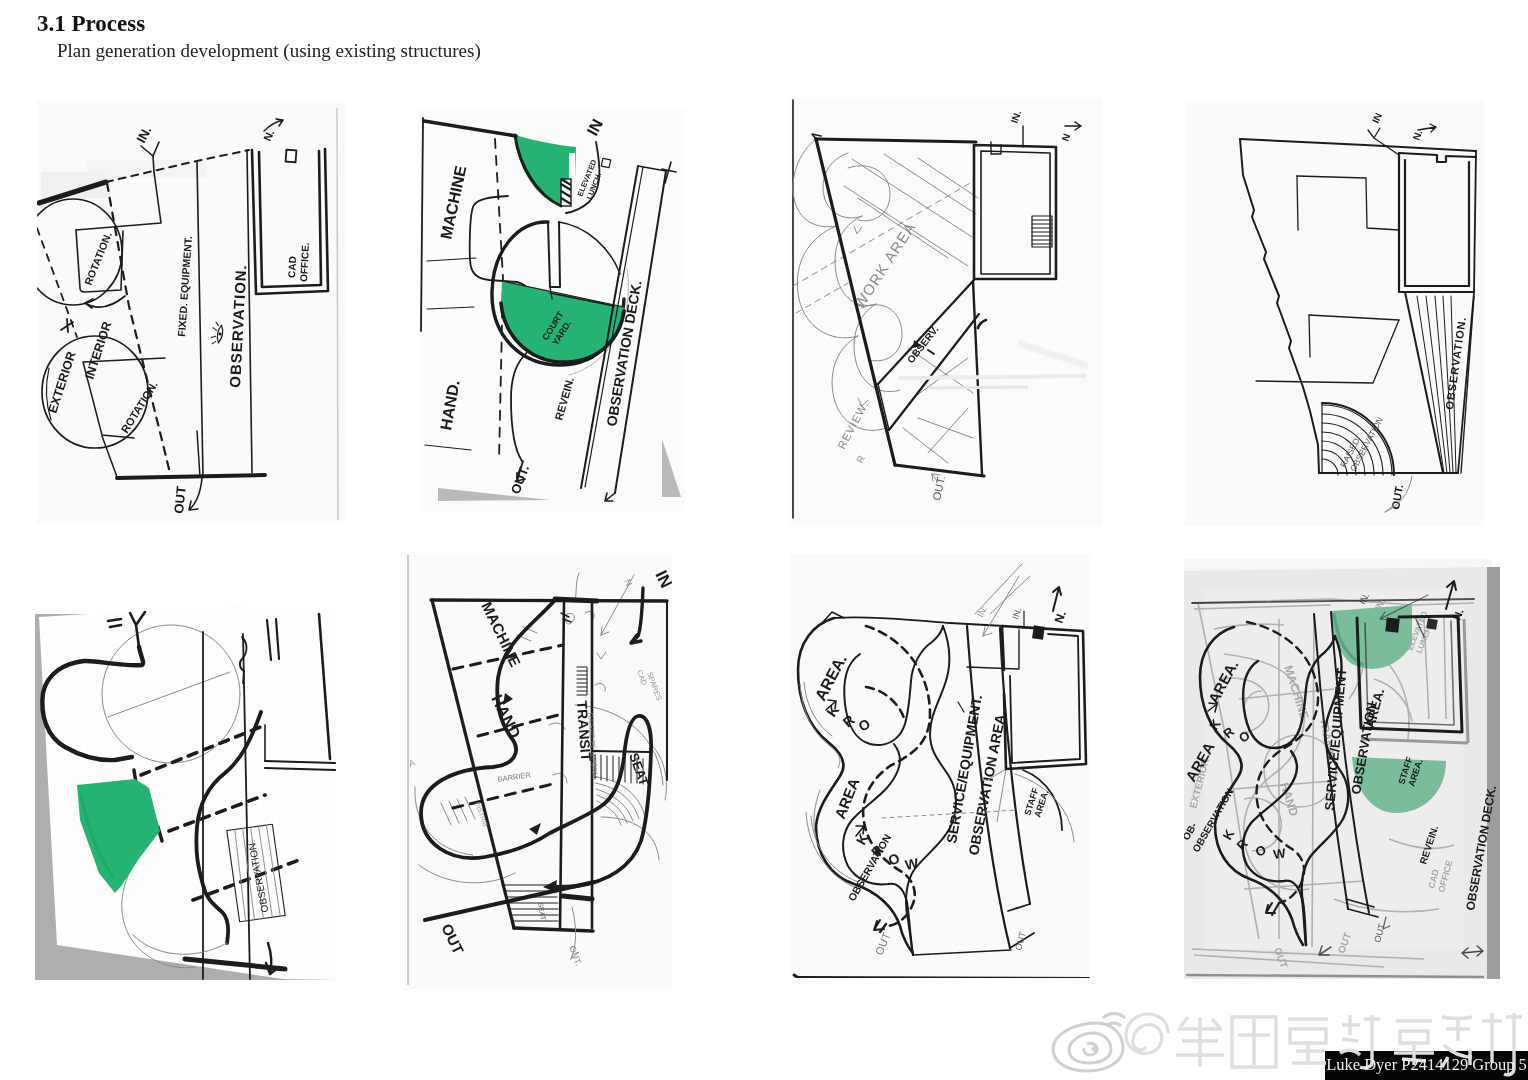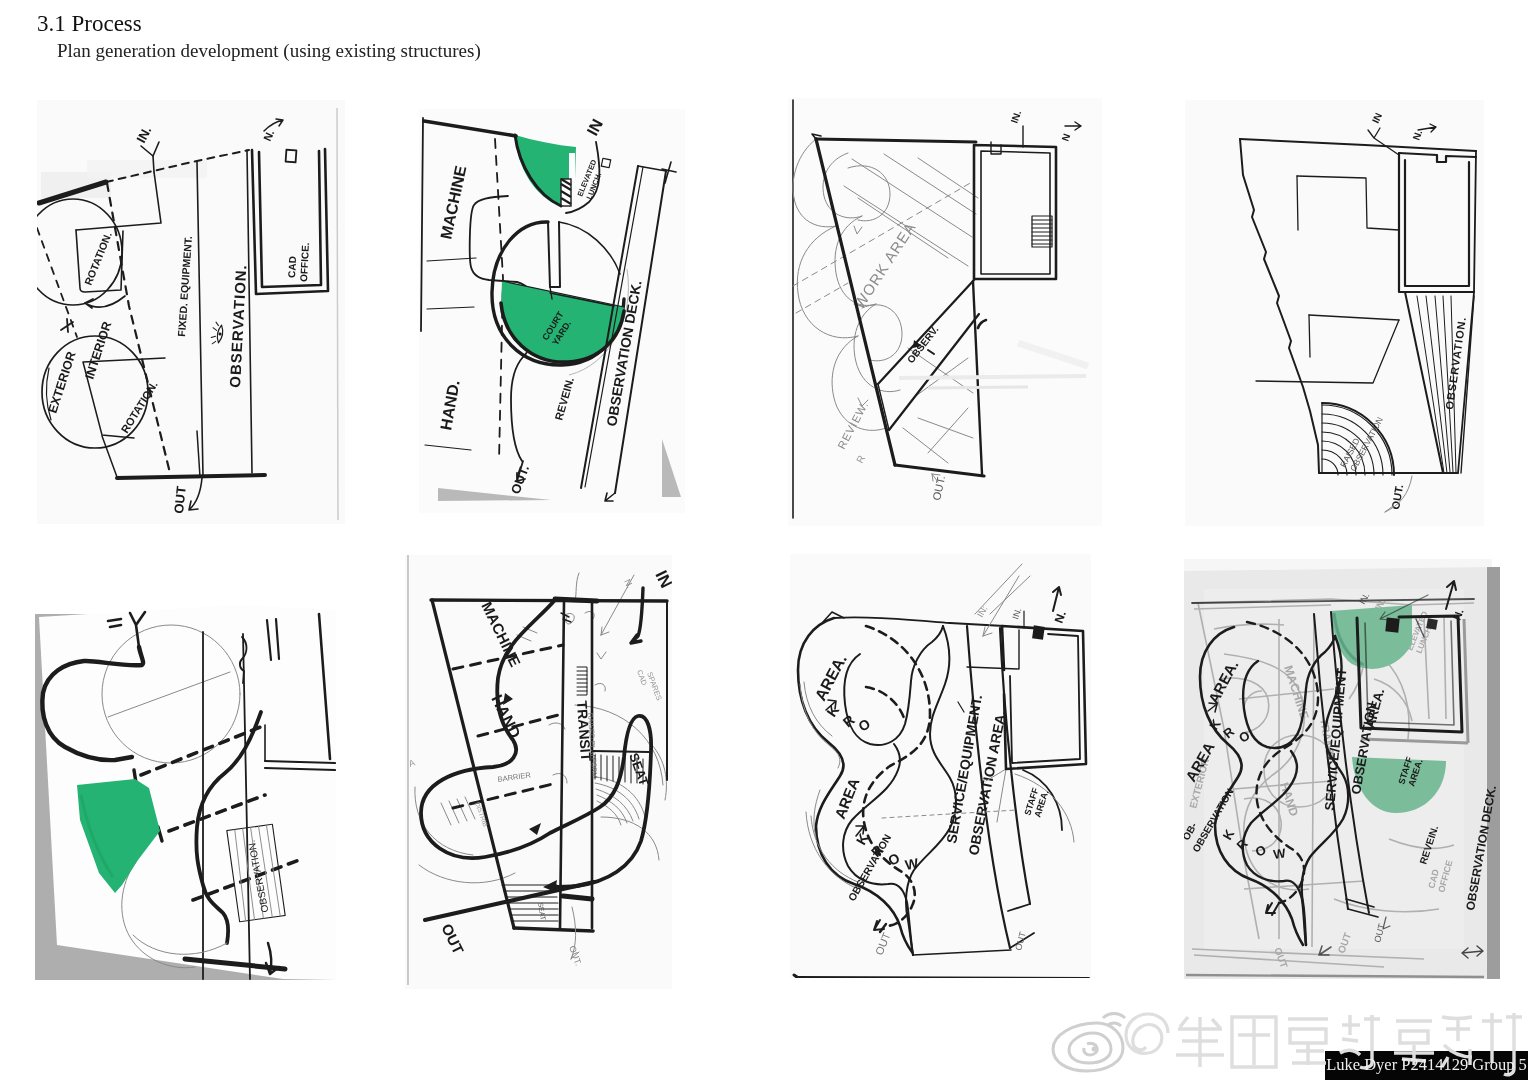--- a/index.html
+++ b/index.html
@@ -6,21 +6,21 @@
 body{font-family:"Liberation Serif", serif;position:relative;-webkit-font-smoothing:antialiased;}
 .panel{position:absolute;}
 svg{display:block;}
 .hand{font-family:"Liberation Sans", sans-serif;font-weight:bold;fill:#1a1a1a;}
 .pen{stroke:#1c1c1c;fill:none;stroke-linecap:round;stroke-linejoin:round;}
 .pencil{stroke:#8a8a8a;fill:none;stroke-width:1;stroke-linecap:round;}
 </style>
 </head>
 <body>
 
-<div style="position:absolute;left:37px;top:11px;font-size:23px;font-weight:normal;color:#111;">3.1 Process</div>
+<div style="position:absolute;left:37px;top:11px;font-size:23px;font-weight:bold;color:#111;">3.1 Process</div>
 
 <div style="position:absolute;left:57px;top:40px;font-size:19px;color:#222;">Plan generation development (using existing structures)</div>
 
 <div class="panel" style="left:37px;top:100px;">
 <svg width="308" height="424" viewBox="0 0 308 424">
 <rect width="308" height="424" fill="#fafafa"></rect>
 
 <rect x="4" y="72" width="70" height="26" fill="#ededed" opacity="0.8"></rect>
 <rect x="50" y="60" width="120" height="18" fill="#f2f2f2" opacity="0.8"></rect>
 

